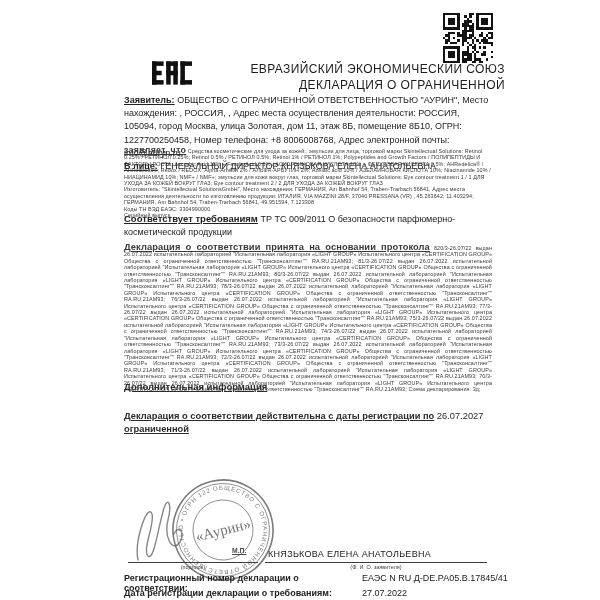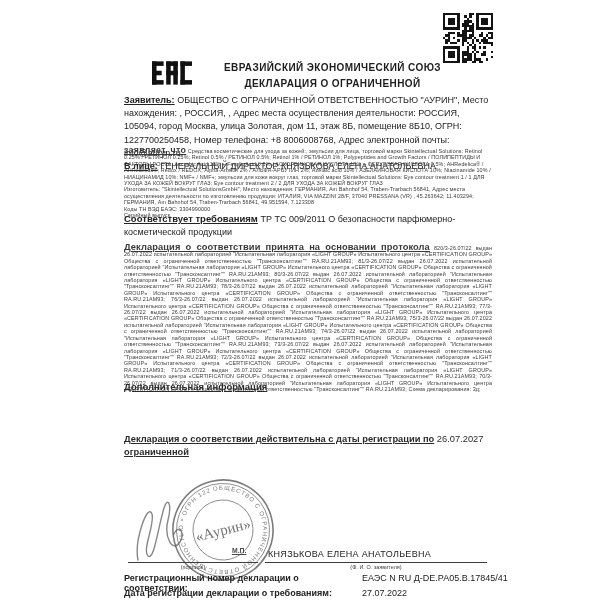--- a/index.html
+++ b/index.html
@@ -2,21 +2,21 @@
 <html><head>
 <meta charset="utf-8">
 <style>
   html,body{margin:0;padding:0;}
   body{width:600px;height:600px;background:#ffffff;overflow:hidden;position:relative;
        font-family:"Liberation Sans","DejaVu Sans",sans-serif;color:#2b2b2b;}
   .abs{position:absolute;}
   .b{font-weight:bold;text-decoration:underline;}
   .main-txt{font-size:9px;line-height:13.2px;color:#222;}
   .tiny{font-size:5.4px;line-height:6.4px;color:#3a3a3a;letter-spacing:.1px;}
-  .title{font-weight:bold;font-size:10px;letter-spacing:.4px;text-align:center;color:#1d1d1d;}
+  .title{font-weight:normal;font-size:12px;letter-spacing:.4px;text-align:right;color:#1d1d1d;}
   .caption{font-size:5.5px;color:#444;text-align:center;}
   .sig-line{border-top:1px solid #3c3c3c;height:0;}
   .kv-row{display:flex;font-size:9px;color:#222;}
   .kv-label{font-weight:bold;width:238px;flex:none;}
   svg{display:block;}
 </style>
 </head>
 <body>
 
 <div class="abs" style="left:0;top:0;width:600px;height:600px;background:#fff;">
@@ -210,21 +210,21 @@
     <span>ТР ТС 009/2011 О безопасности парфюмерно-косметической продукции</span>
   </div>
 
   <div class="abs tiny" style="left:124px;top:244px;width:368px;text-align:justify;">
     <span class="b" style="font-size:9.3px;letter-spacing:.1px;margin-top:44px;">Декларация о соответствии принята на основании протокола</span>
     <span>820/3-26.07/22 выдан 26.07.2022 испытательной лабораторией "Испытательная лаборатория «LIGHT GROUP» Испытательного центра «CERTIFICATION GROUP» Общества с ограниченной ответственностью "Трансконсалтинг"" RA.RU.21АМ93; 81/3-26.07/22 выдан 26.07.2022 испытательной лабораторией "Испытательная лаборатория «LIGHT GROUP» Испытательного центра «CERTIFICATION GROUP» Общества с ограниченной ответственностью "Трансконсалтинг"" RA.RU.21АМ93; 80/3-26.07/22 выдан 26.07.2022 испытательной лабораторией "Испытательная лаборатория «LIGHT GROUP» Испытательного центра «CERTIFICATION GROUP» Общества с ограниченной ответственностью "Трансконсалтинг"" RA.RU.21АМ93; 78/3-26.07/22 выдан 26.07.2022 испытательной лабораторией "Испытательная лаборатория «LIGHT GROUP» Испытательного центра «CERTIFICATION GROUP» Общества с ограниченной ответственностью "Трансконсалтинг"" RA.RU.21АМ93; 76/3-26.07/22 выдан 26.07.2022 испытательной лабораторией "Испытательная лаборатория «LIGHT GROUP» Испытательного центра «CERTIFICATION GROUP» Общества с ограниченной ответственностью "Трансконсалтинг"" RA.RU.21АМ93; 77/3-26.07/22 выдан 26.07.2022 испытательной лабораторией "Испытательная лаборатория «LIGHT GROUP» Испытательного центра «CERTIFICATION GROUP» Общества с ограниченной ответственностью "Трансконсалтинг"" RA.RU.21АМ93; 75/3-26.07/22 выдан 26.07.2022 испытательной лабораторией "Испытательная лаборатория «LIGHT GROUP» Испытательного центра «CERTIFICATION GROUP» Общества с ограниченной ответственностью "Трансконсалтинг"" RA.RU.21АМ93; 74/3-26.07/22 выдан 26.07.2022 испытательной лабораторией "Испытательная лаборатория «LIGHT GROUP» Испытательного центра «CERTIFICATION GROUP» Общества с ограниченной ответственностью "Трансконсалтинг"" RA.RU.21АМ93; 73/3-26.07/22 выдан 26.07.2022 испытательной лабораторией "Испытательная лаборатория «LIGHT GROUP» Испытательного центра «CERTIFICATION GROUP» Общества с ограниченной ответственностью "Трансконсалтинг"" RA.RU.21АМ93; 72/3-26.07/22 выдан 26.07.2022 испытательной лабораторией "Испытательная лаборатория «LIGHT GROUP» Испытательного центра «CERTIFICATION GROUP» Общества с ограниченной ответственностью "Трансконсалтинг"" RA.RU.21АМ93; 71/3-26.07/22 выдан 26.07.2022 испытательной лабораторией "Испытательная лаборатория «LIGHT GROUP» Испытательного центра «CERTIFICATION GROUP» Общества с ограниченной ответственностью "Трансконсалтинг"" RA.RU.21АМ93; 70/3-26.07/22 выдан 26.07.2022 испытательной лабораторией "Испытательная лаборатория «LIGHT GROUP» Испытательного центра «CERTIFICATION GROUP» Общества с ограниченной ответственностью "Трансконсалтинг"" RA.RU.21АМ93; Схема декларирования: 3д;</span>
   </div>
 
   <div class="abs b" style="left:124px;top:381px;font-size:9.5px;">Дополнительная информация</div>
 
-  <div class="abs" style="left:124px;top:433px;width:368px;font-size:9.3px;line-height:13px;">
+  <div class="abs" style="left:124px;top:410px;width:368px;font-size:9.3px;line-height:13px;">
     <span class="b">Декларация о соответствии действительна с даты регистрации по</span>
     <span>26.07.2027</span>
     <div class="b">ограниченной</div>
   </div>
 
   <div class="abs" style="left:128px;top:484px;width:72px;height:80px;opacity:.8;">
     <svg viewBox="0 0 72 80" width="72" height="80">
       <path d="M10,76 C6,56 20,18 24,30 C27,40 14,66 20,72 C26,77 30,44 36,24 C40,12 44,20 40,36 C36,52 44,70 52,58 C58,48 50,40 46,50" fill="none" stroke="#6a6a6a" stroke-width="1.4" stroke-linecap="round"></path>
     </svg>
   </div>

